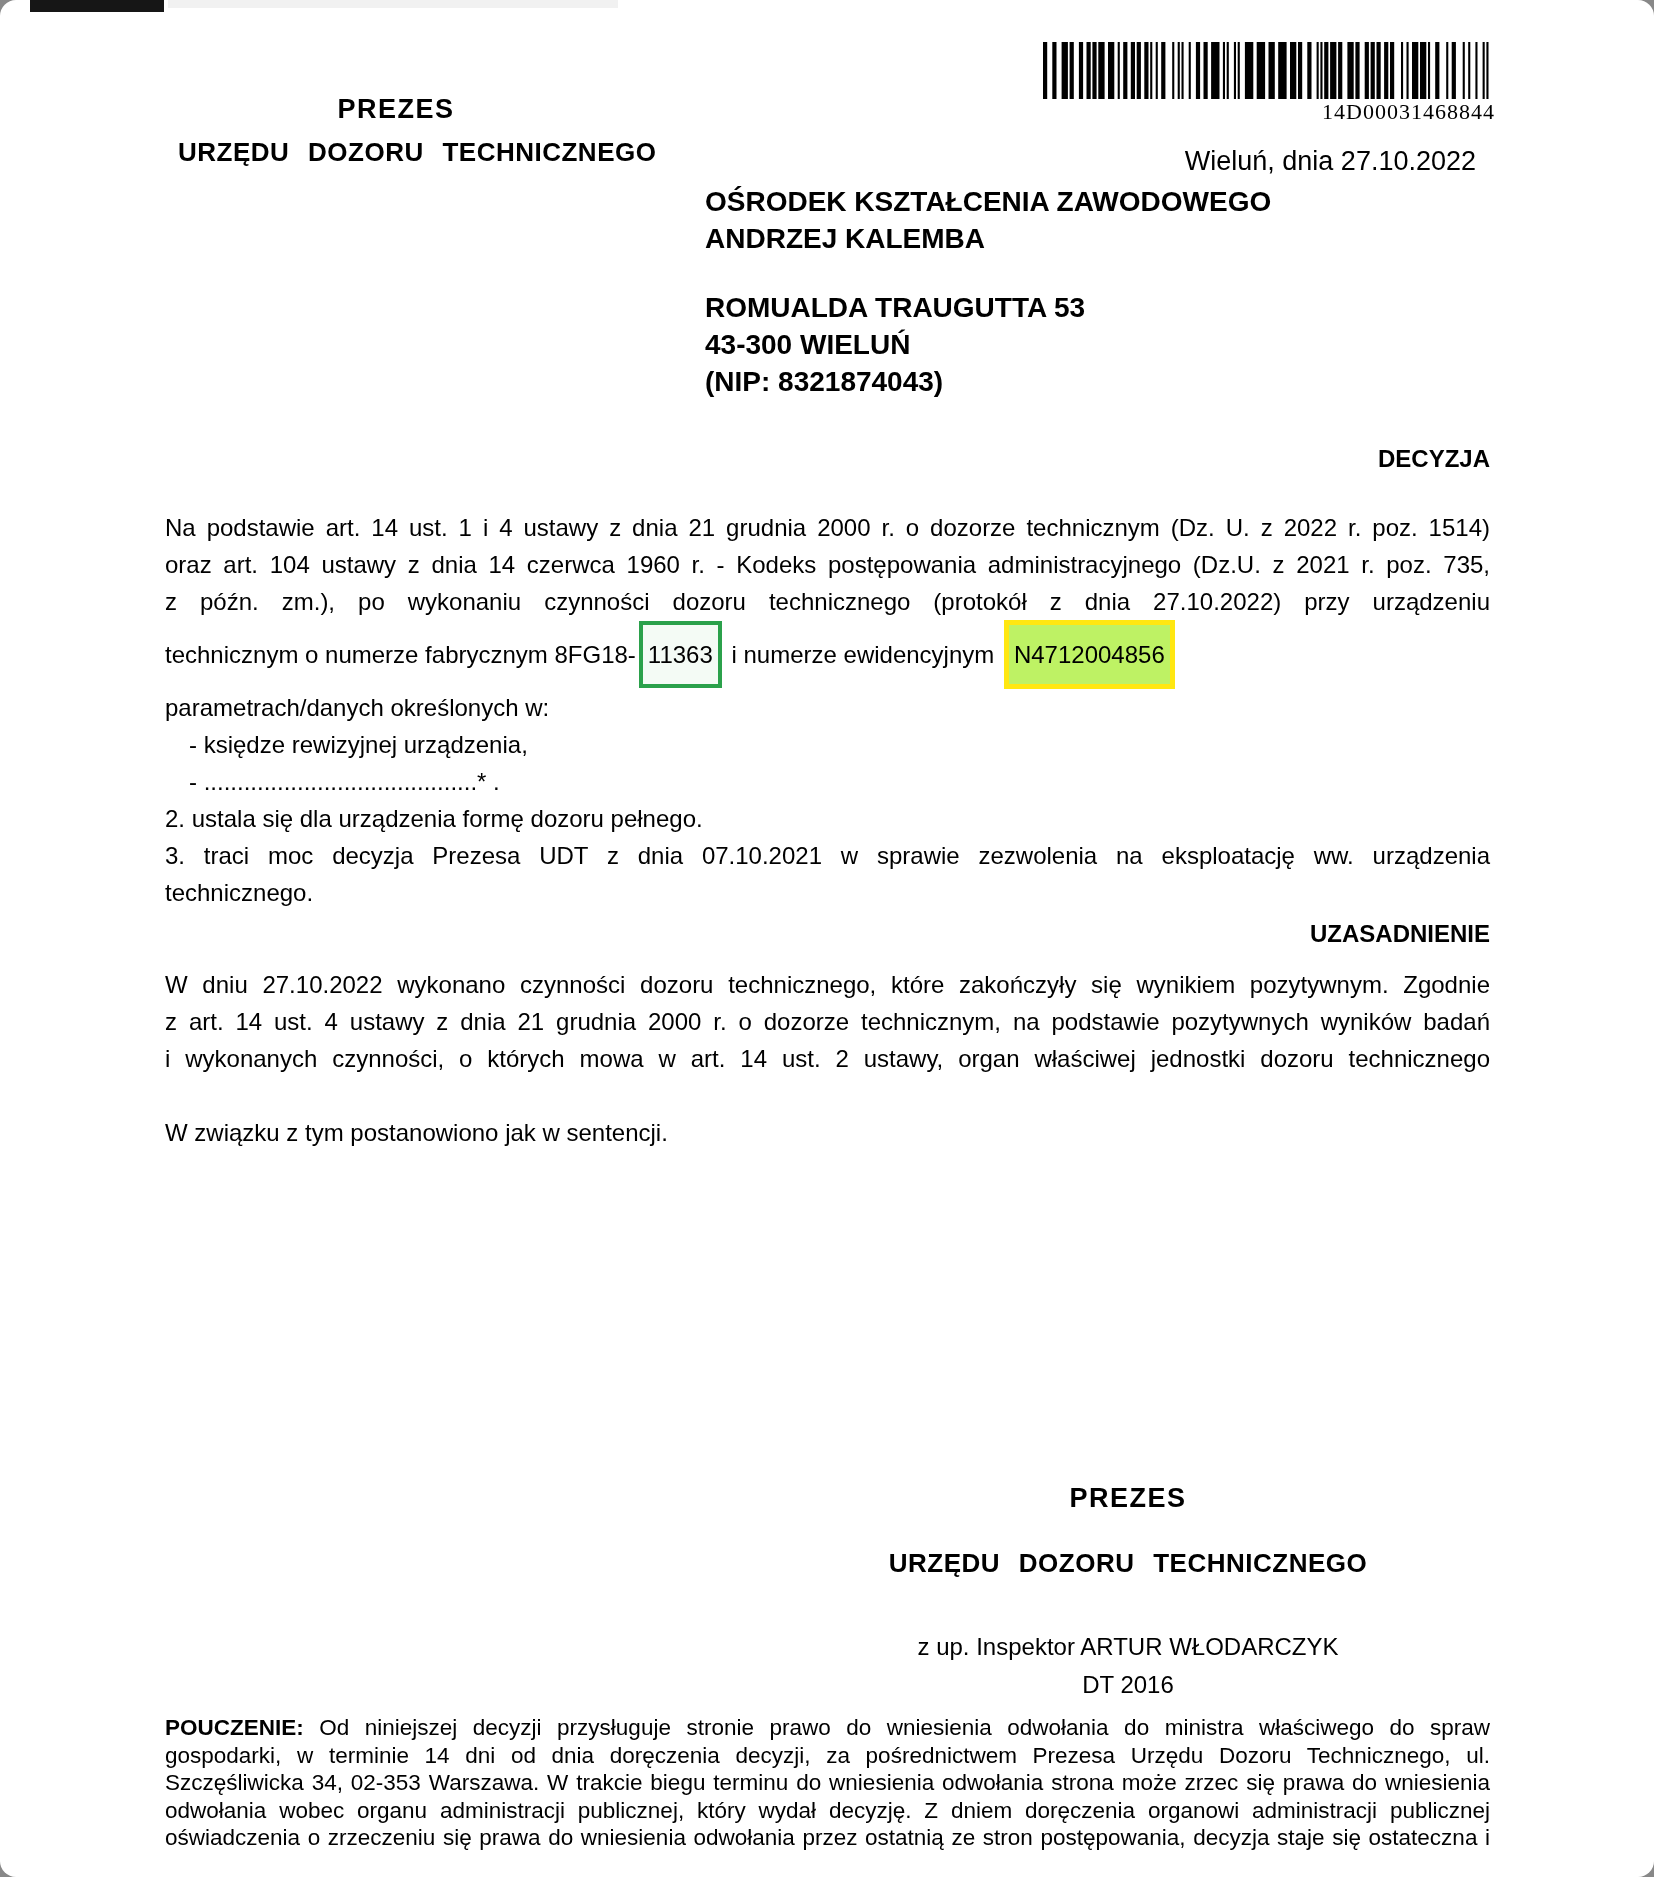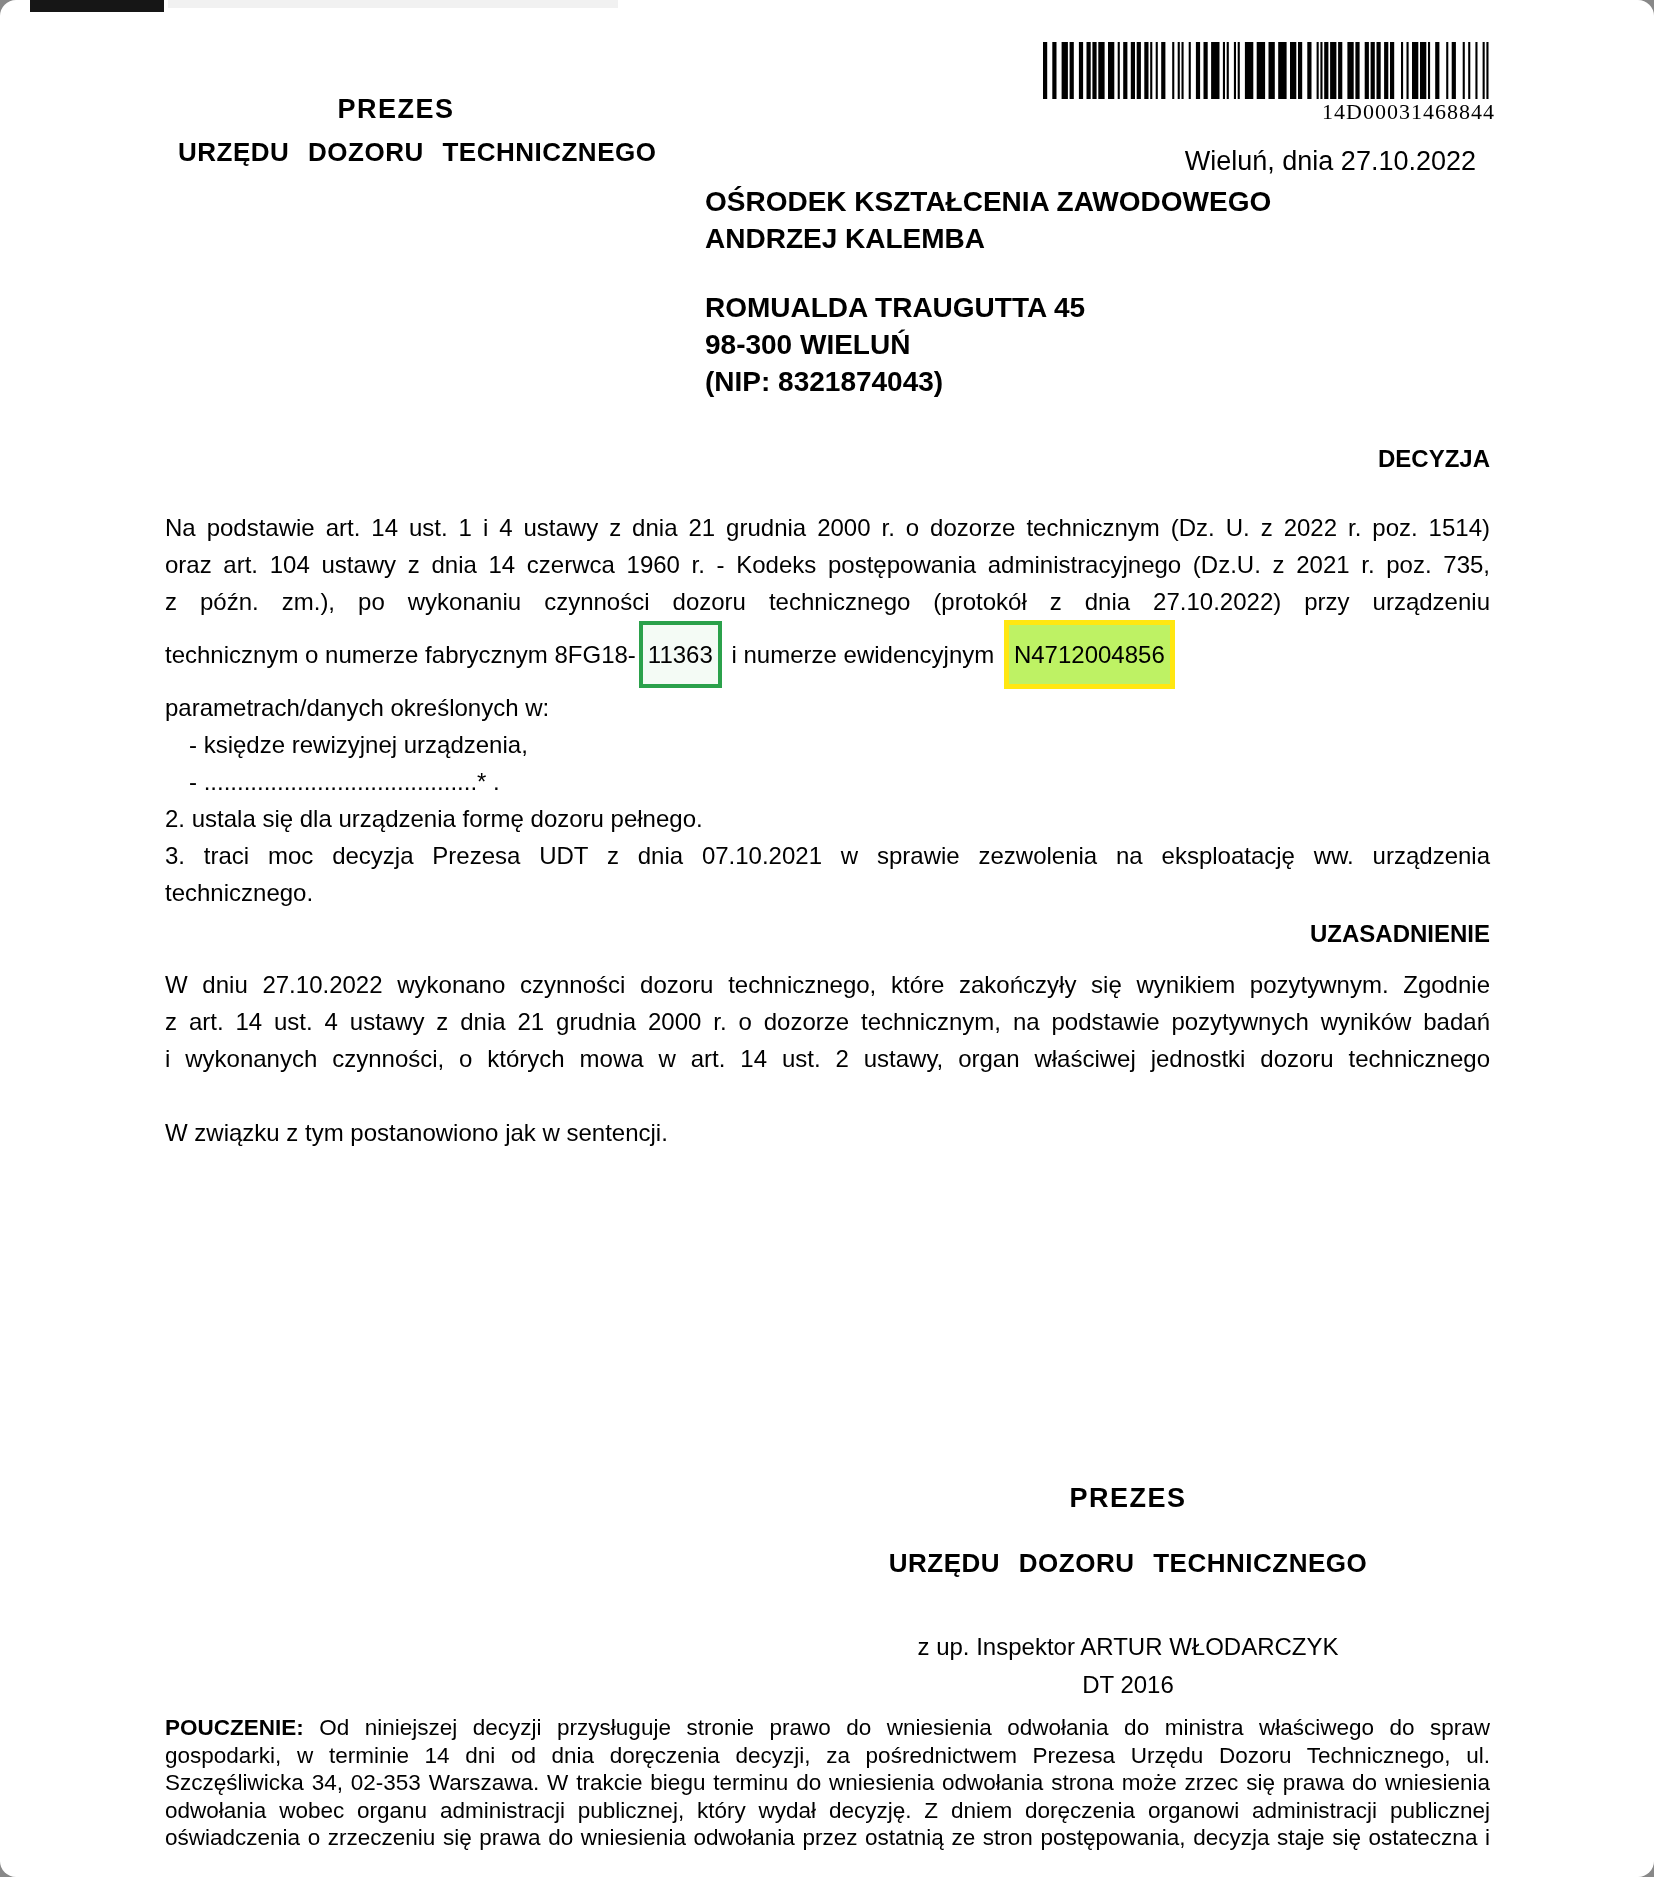--- a/index.html
+++ b/index.html
@@ -136,22 +136,22 @@
         </svg>
       </div>
     <div class="bc-num">14D00031468844</div>
   </div>
 
   <div class="dateline">Wieluń, dnia 27.10.2022</div>
 
   <div class="recipient">
     <div>OŚRODEK KSZTAŁCENIA ZAWODOWEGO</div>
     <div>ANDRZEJ KALEMBA</div>
-    <div class="gap">ROMUALDA TRAUGUTTA 45</div>
-    <div>98-300 WIELUŃ</div>
+    <div class="gap">ROMUALDA TRAUGUTTA 53</div>
+    <div>43-300 WIELUŃ</div>
     <div>(NIP: 8321874043)</div>
   </div>
 
   <div class="doc">
 
     <div class="center-title">DECYZJA</div>
 
     <div class="p1">
       <div class="tl just">Na podstawie art. 14 ust. 1 i 4 ustawy z dnia 21 grudnia 2000 r. o dozorze technicznym (Dz. U. z 2022 r. poz. 1514)</div>
       <div class="tl just">oraz art. 104 ustawy z dnia 14 czerwca 1960 r. - Kodeks postępowania administracyjnego (Dz.U. z 2021 r. poz. 735,</div>

